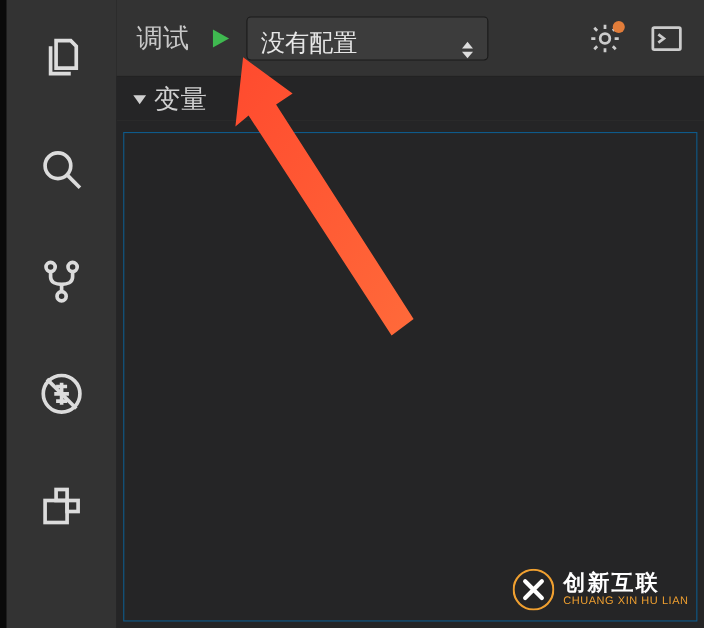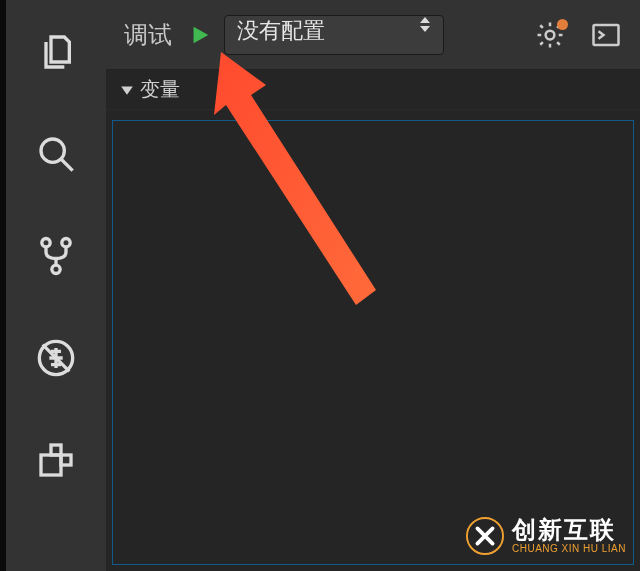--- a/index.html
+++ b/index.html
@@ -19,52 +19,52 @@
 
   .top-bar {
     position: absolute; left: 106px; top: 0; right: 0; height: 70px;
     background: #333333; border-bottom: 1px solid #222;
     display: flex; align-items: center; padding-left: 18px; gap: 10px;
   }
   .debug-label { font-size: 24px; color: #c8c8c8; margin-right: 4px; }
   .play-btn { display: flex; align-items: center; justify-content: center; width: 28px; height: 28px; }
   .play-btn svg { width: 22px; height: 22px; }
   .config-select {
-    display: flex; align-items: flex-start; justify-content: space-between;
+    display: flex; align-items: flex-end; justify-content: space-between;
     background: #3c3c3c; border: 1px solid #1a1a1a; border-radius: 4px;
     height: 40px; padding: 0 12px; flex: 0 0 220px; color: #e6e6e6; font-size: 22px;
   }
   .config-select .chev { display:flex; flex-direction:column; line-height:0; gap:1px; }
   .config-select .chev svg { width:12px; height:8px; fill:#ddd; }
   .spacer { flex: 1; }
   .gear-wrap { position: relative; width: 40px; height: 40px; display:flex; align-items:center; justify-content:center; margin-right: 6px;}
   .gear-wrap .dot { position:absolute; top:4px; right:2px; width:11px; height:11px; border-radius:50%; background:#e27d3a; }
   .gear-wrap svg, .console-btn svg { width:30px; height:30px; stroke:#ccc; fill:none; stroke-width:2; }
   .console-btn { width:40px; height:40px; display:flex; align-items:center; justify-content:center; margin-right:14px; }
 
   .panel-area {
     position: absolute; left: 106px; top: 70px; right: 0; bottom: 0;
     background: #252526;
   }
   .section-header {
     height: 40px; display:flex; align-items:center; padding-left: 14px; gap: 6px;
-    font-size: 20px; color: #d0d0d0; border-bottom: 1px solid #2a2a2a;
+    font-size: 24px; color: #d0d0d0; border-bottom: 1px solid #2a2a2a;
   }
   .section-header svg { width:14px; height:14px; fill:#d0d0d0; }
   .section-body {
     position:absolute; left: 6px; right: 6px; top: 50px; bottom: 6px;
     border: 1px solid #0e5a8a; background: #252526;
   }
 
   .arrow-overlay { position: absolute; left: 106px; top: 40px; width: 534px; height: 531px; pointer-events: none; }
 
   .watermark { position: absolute; right: 14px; bottom: 16px; display:flex; align-items:center; gap:8px; color:#fff; }
   .watermark .logo { width:38px; height:38px; }
   .watermark .txt { display:flex; flex-direction:column; line-height:1; }
-  .watermark .cn { font-size:24px; font-weight:600; letter-spacing:2px; }
+  .watermark .cn { font-size:20px; font-weight:600; letter-spacing:2px; }
   .watermark .en { font-size:10px; letter-spacing:0.5px; color:#f0a030; margin-top:2px; }
 </style>
 </head>
 <body>
 
 <div class="edge-left"></div>
 
 <div class="activity-bar">
   <div class="ab-item">
     <svg viewBox="0 0 24 24">

